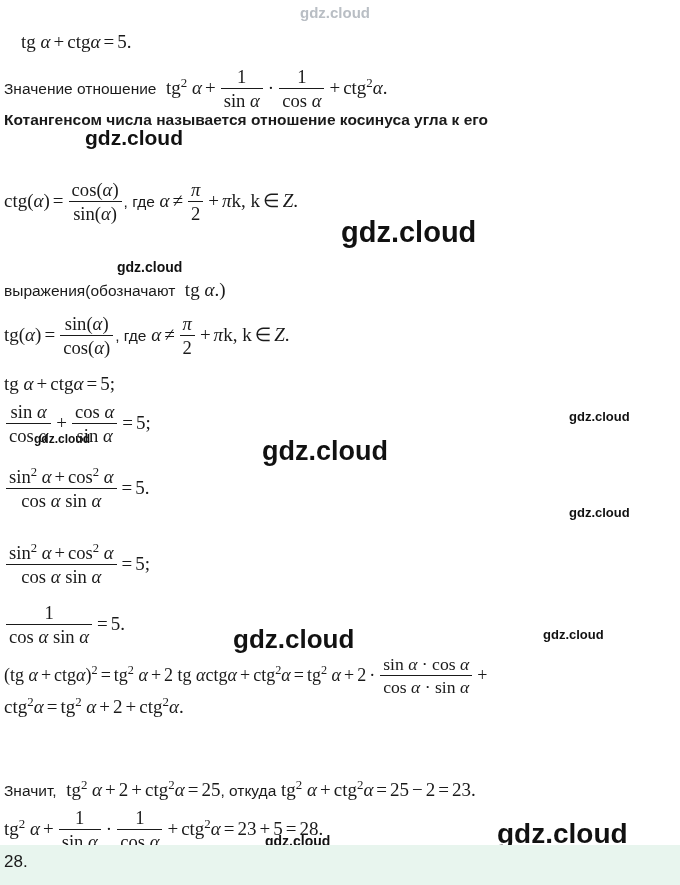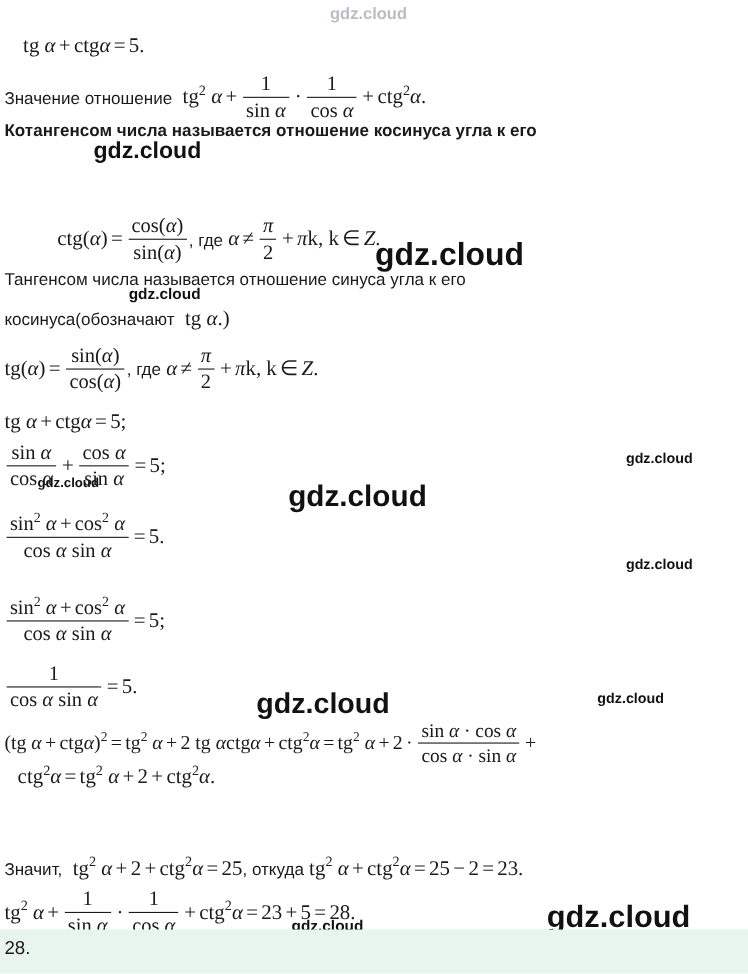--- a/index.html
+++ b/index.html
@@ -122,30 +122,27 @@
   <div class="line" style="top:67px;">
     <span class="txt">Значение отношение</span>
     <span class="math">&nbsp;tg<span class="sup">2</span>&nbsp;<span class="it">α</span><span class="op">+</span><span class="frac"><span class="num">1</span><span class="den">sin&nbsp;<span class="it">α</span></span></span><span class="op">·</span><span class="frac"><span class="num">1</span><span class="den">cos&nbsp;<span class="it">α</span></span></span><span class="op">+</span>ctg<span class="sup">2</span><span class="it">α</span>.</span>
   </div>
 
   <div class="line" style="top:109px;font-weight:bold;">
     <span class="txt">Котангенсом числа называется отношение косинуса угла к его</span>
   </div>
 
 
-  <div class="line" style="top:196px;margin-left:48px;">
+  <div class="line" style="top:180px;">
     <span class="math">ctg(<span class="it">α</span>)<span class="op">=</span><span class="frac"><span class="num">cos(<span class="it">α</span>)</span><span class="den">sin(<span class="it">α</span>)</span></span></span><span class="txt">, где</span><span class="math">&nbsp;<span class="it">α</span><span class="op">≠</span><span class="frac"><span class="num"><span class="it">π</span></span><span class="den">2</span></span><span class="op">+</span><span class="it">π</span>k,&nbsp;k<span class="op">∈</span><span class="it">Z</span>.</span>
   </div>
 
-  <div class="line" style="top:244px;">
-    <span class="txt">Тангенсом числа называется отношение синуса угла к его</span>
-  </div>
 
   <div class="line" style="top:280px;">
-    <span class="txt">косинуса(обозначают</span>
+    <span class="txt">выражения(обозначают</span>
     <span class="math">&nbsp;tg&nbsp;<span class="it">α</span>.<span>)</span></span>
   </div>
 
   <div class="line" style="top:314px;">
     <span class="math">tg(<span class="it">α</span>)<span class="op">=</span><span class="frac"><span class="num">sin(<span class="it">α</span>)</span><span class="den">cos(<span class="it">α</span>)</span></span></span><span class="txt">, где</span><span class="math">&nbsp;<span class="it">α</span><span class="op">≠</span><span class="frac"><span class="num"><span class="it">π</span></span><span class="den">2</span></span><span class="op">+</span><span class="it">π</span>k,&nbsp;k<span class="op">∈</span><span class="it">Z</span>.</span>
   </div>
 
   <div class="line" style="top:374px;">
     <span class="math">tg&nbsp;<span class="it">α</span><span class="op">+</span>ctg<span class="it">α</span><span class="op">=</span>5;</span>
   </div>
@@ -164,21 +161,21 @@
   </div>
 
   <div class="line" style="top:603px;">
     <span class="math"><span class="frac"><span class="num">1</span><span class="den">cos&nbsp;<span class="it">α</span>&nbsp;sin&nbsp;<span class="it">α</span></span></span><span class="op">=</span>5.</span>
   </div>
 
   <div class="line" style="top:655px; font-size:18px;">
     <span class="math" style="font-size:18px;">(tg&nbsp;<span class="it">α</span><span class="op">+</span>ctg<span class="it">α</span>)<span class="sup">2</span><span class="op">=</span>tg<span class="sup">2</span>&nbsp;<span class="it">α</span><span class="op">+</span>2&nbsp;tg&nbsp;<span class="it">α</span>ctg<span class="it">α</span><span class="op">+</span>ctg<span class="sup">2</span><span class="it">α</span><span class="op">=</span>tg<span class="sup">2</span>&nbsp;<span class="it">α</span><span class="op">+</span>2<span class="op">·</span><span class="frac"><span class="num">sin&nbsp;<span class="it">α</span>&nbsp;·&nbsp;cos&nbsp;<span class="it">α</span></span><span class="den">cos&nbsp;<span class="it">α</span>&nbsp;·&nbsp;sin&nbsp;<span class="it">α</span></span></span><span class="op">+</span></span>
   </div>
 
-  <div class="line" style="top:697px;margin-left:12px;">
+  <div class="line" style="top:697px;">
     <span class="math">ctg<span class="sup">2</span><span class="it">α</span><span class="op">=</span>tg<span class="sup">2</span>&nbsp;<span class="it">α</span><span class="op">+</span>2<span class="op">+</span>ctg<span class="sup">2</span><span class="it">α</span>.</span>
   </div>
 
 
   <div class="line" style="top:780px;">
     <span class="txt">Значит,</span>
     <span class="math">&nbsp;tg<span class="sup">2</span>&nbsp;<span class="it">α</span><span class="op">+</span>2<span class="op">+</span>ctg<span class="sup">2</span><span class="it">α</span><span class="op">=</span>25</span><span class="txt">, откуда</span><span class="math">&nbsp;tg<span class="sup">2</span>&nbsp;<span class="it">α</span><span class="op">+</span>ctg<span class="sup">2</span><span class="it">α</span><span class="op">=</span>25<span class="op">−</span>2<span class="op">=</span>23.</span>
   </div>
 
   <div class="line" style="top:808px;">

